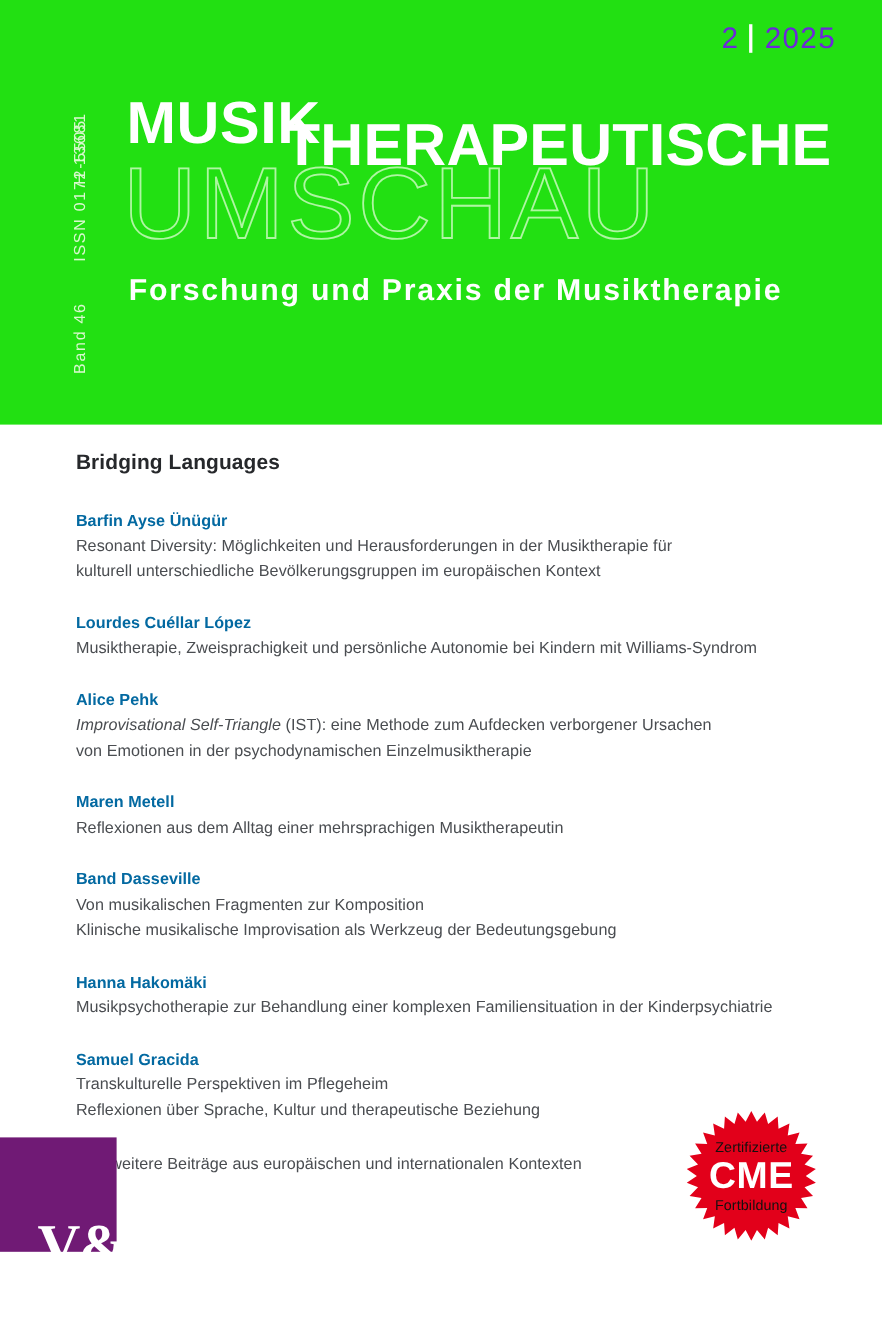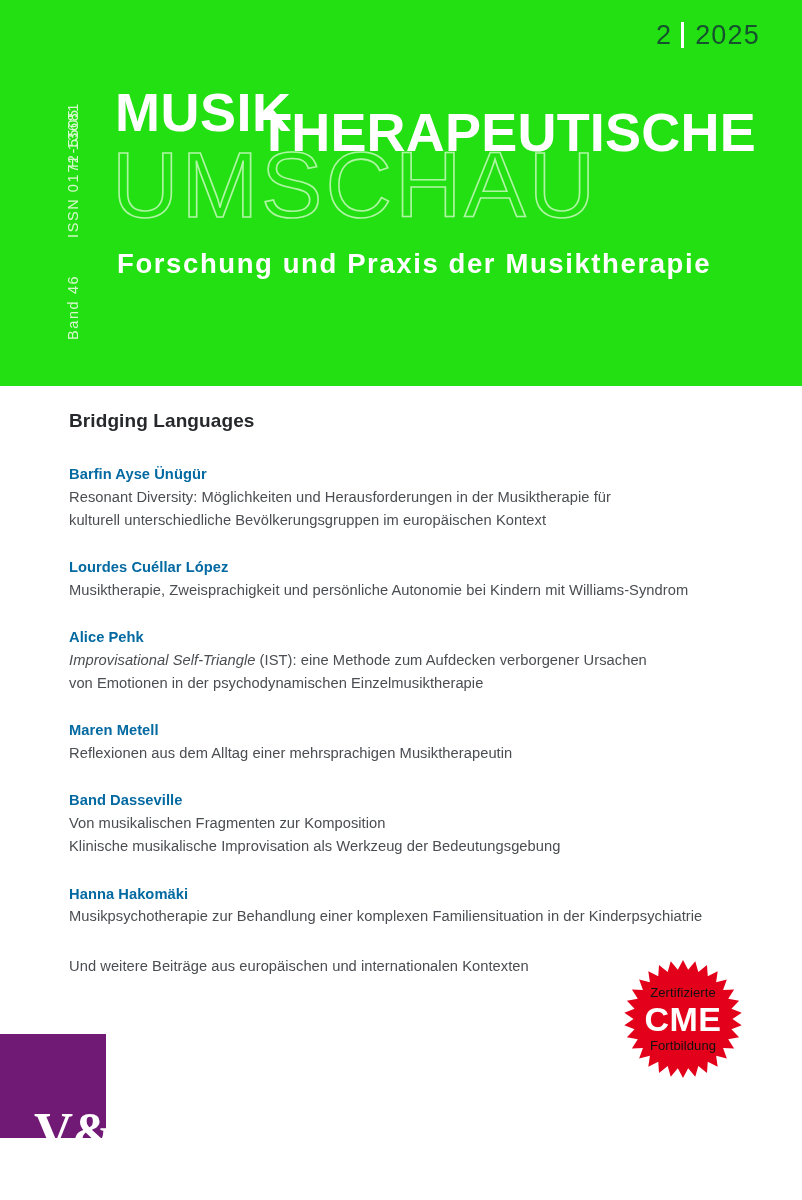--- a/index.html
+++ b/index.html
@@ -24,21 +24,21 @@
     height: 386px;
     background: #22e012;
     overflow: hidden;
   }
 
   
   #issue-line {
     position: absolute;
     right: 42px;
     top: 22px;
-    color: #14532d;
+    color: #6d28d9;
     font-size: 27px;
     letter-spacing: 1.2px;
     white-space: nowrap;
     line-height: 1;
   }
   #issue-line .sep {
     display: inline-block;
     width: 3px;
     height: 26px;
     background: #ffffff;
@@ -181,21 +181,21 @@
     font-family: "Liberation Serif", serif;
     letter-spacing: -1px;
     line-height: 1;
     white-space: nowrap;
   }
 
   
   #cme-badge {
     position: absolute;
     left: 624px;
-    top: 960px;
+    top: 1010px;
     width: 118px;
     height: 118px;
   }
   #cme-badge svg {
     position: absolute;
     left: 0;
     top: 0;
     width: 118px;
     height: 118px;
   }
@@ -285,20 +285,25 @@
     <div class="entry-author">Band Dasseville</div>
     <div class="entry-line">Von musikalischen Fragmenten zur Komposition</div>
     <div class="entry-line">Klinische musikalische Improvisation als Werkzeug der Bedeutungsgebung</div>
   </div>
 
   <div class="entry">
     <div class="entry-author">Hanna Hakomäki</div>
     <div class="entry-line">Musikpsychotherapie zur Behandlung einer komplexen Familiensituation in der Kinderpsychiatrie</div>
   </div>
 
+  <div class="entry">
+    <div class="entry-author">Samuel Gracida</div>
+    <div class="entry-line">Transkulturelle Perspektiven im Pflegeheim</div>
+    <div class="entry-line">Reflexionen über Sprache, Kultur und therapeutische Beziehung</div>
+  </div>
 
   <div id="closing-note">Und weitere Beiträge aus europäischen und internationalen Kontexten</div>
 </div>
 
 <div id="vr-logo">
   <div id="vr-logo-text">V&amp;R</div>
 </div>
 
 <div id="cme-badge">
   <svg viewBox="0 0 118 118">

